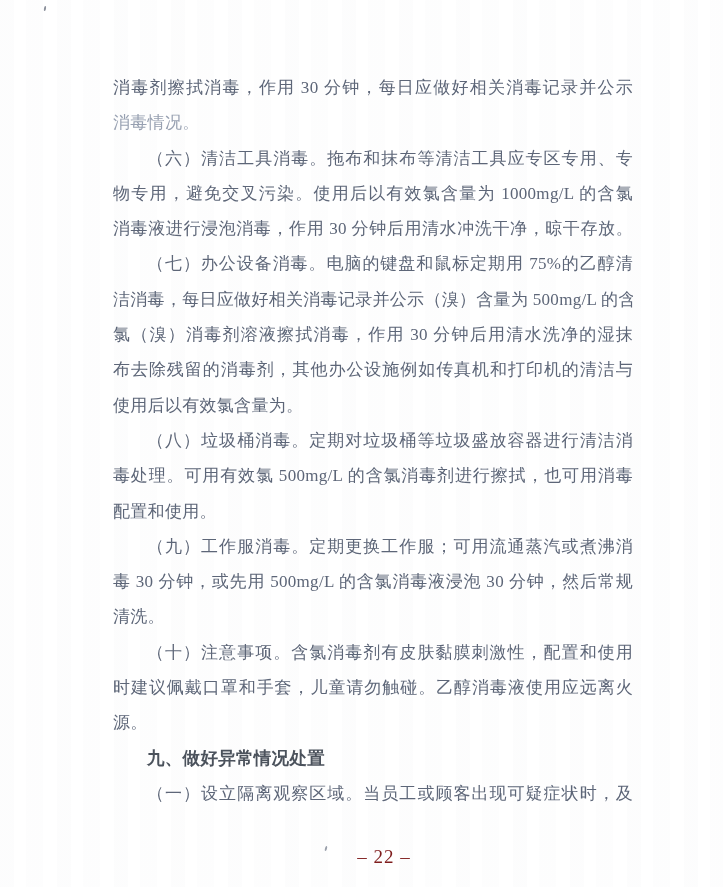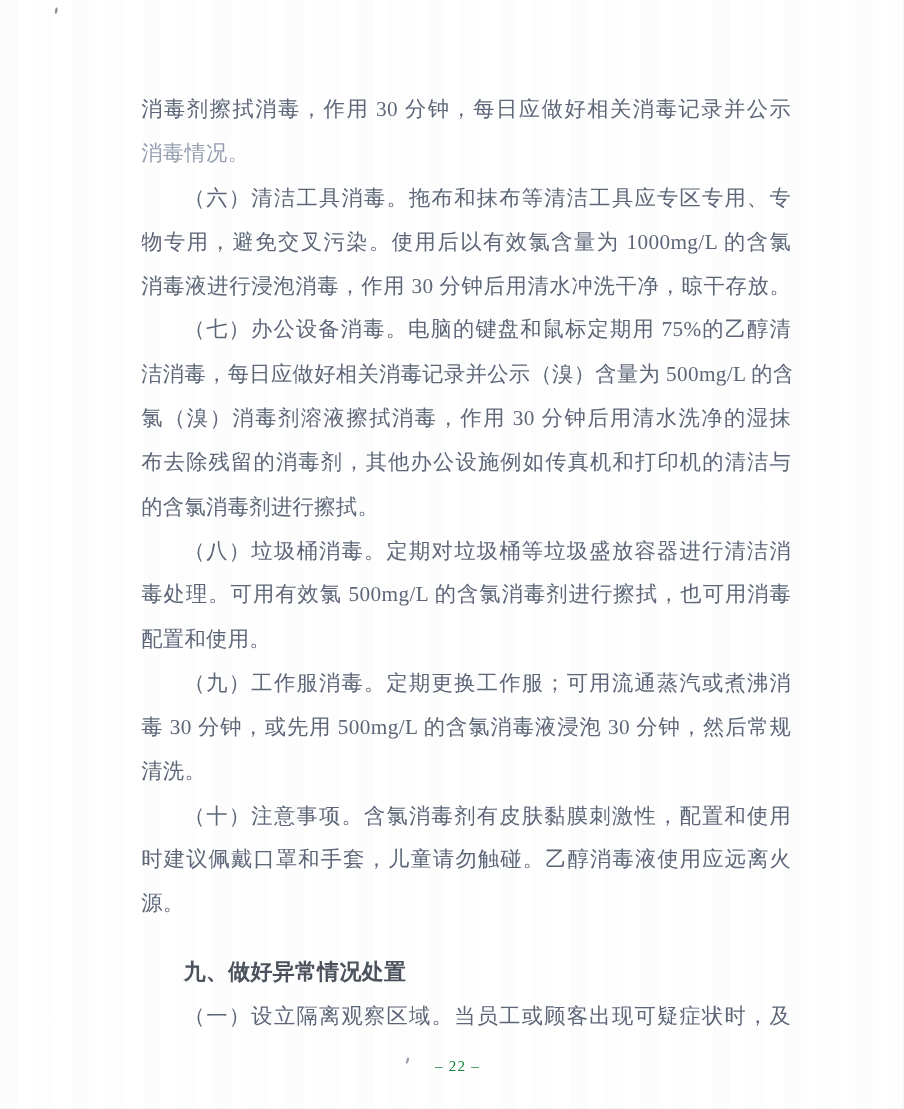--- a/index.html
+++ b/index.html
@@ -43,35 +43,34 @@
   }
   .line.noj {
     text-align: right;
     text-align-last: left;
   }
   .line.ind { padding-left: 34px; }
   .line.b {
     font-weight: bold;
     color: #4b525c;
     font-size: 17.5px;
-    margin-top: 19px;
   }
   .line.faded {
     color: #97a0b1;
     filter: blur(0.35px);
   }
   .page-number {
     position: absolute;
-    left: 330px;
+    left: 348px;
     top: 846px;
     width: 72px;
     text-align: center;
-    font-size: 12px;
+    font-size: 19px;
     letter-spacing: 1px;
-    color: #15803d;
+    color: #7f1d1d;
   }
   .speck { position: absolute; background: #8b909b; border-radius: 40% 60% 50% 50%; }
   .speck-top { left: 44px; top: 6px; width: 2px; height: 5px; transform: rotate(12deg); }
   .speck-bottom { left: 325px; top: 846px; width: 2px; height: 5px; transform: rotate(18deg); background: #9aa0ab; }
 </style>
 </head>
 <body>
 
 <div class="page">
   <div class="scan-texture"></div>
@@ -80,21 +79,21 @@
   <div class="doc-body">
       <div class="line">消毒剂擦拭消毒，作用 30 分钟，每日应做好相关消毒记录并公示</div>
       <div class="line noj faded">消毒情况。</div>
       <div class="line ind">（六）清洁工具消毒。拖布和抹布等清洁工具应专区专用、专</div>
       <div class="line">物专用，避免交叉污染。使用后以有效氯含量为 1000mg/L 的含氯</div>
       <div class="line">消毒液进行浸泡消毒，作用 30 分钟后用清水冲洗干净，晾干存放。</div>
       <div class="line ind">（七）办公设备消毒。电脑的键盘和鼠标定期用 75%的乙醇清</div>
       <div class="line">洁消毒，每日应做好相关消毒记录并公示（溴）含量为 500mg/L 的含</div>
       <div class="line">氯（溴）消毒剂溶液擦拭消毒，作用 30 分钟后用清水洗净的湿抹</div>
       <div class="line">布去除残留的消毒剂，其他办公设施例如传真机和打印机的清洁与</div>
-      <div class="line noj">的含氯消毒剂进行擦拭。</div>
+      <div class="line noj">使用后以有效氯含量为。</div>
       <div class="line ind">（八）垃圾桶消毒。定期对垃圾桶等垃圾盛放容器进行清洁消</div>
       <div class="line">毒处理。可用有效氯 500mg/L 的含氯消毒剂进行擦拭，也可用消毒</div>
       <div class="line noj">配置和使用。</div>
       <div class="line ind">（九）工作服消毒。定期更换工作服；可用流通蒸汽或煮沸消</div>
       <div class="line">毒 30 分钟，或先用 500mg/L 的含氯消毒液浸泡 30 分钟，然后常规</div>
       <div class="line noj">清洗。</div>
       <div class="line ind">（十）注意事项。含氯消毒剂有皮肤黏膜刺激性，配置和使用</div>
       <div class="line">时建议佩戴口罩和手套，儿童请勿触碰。乙醇消毒液使用应远离火</div>
       <div class="line noj">源。</div>
       <div class="line noj ind b">九、做好异常情况处置</div>

